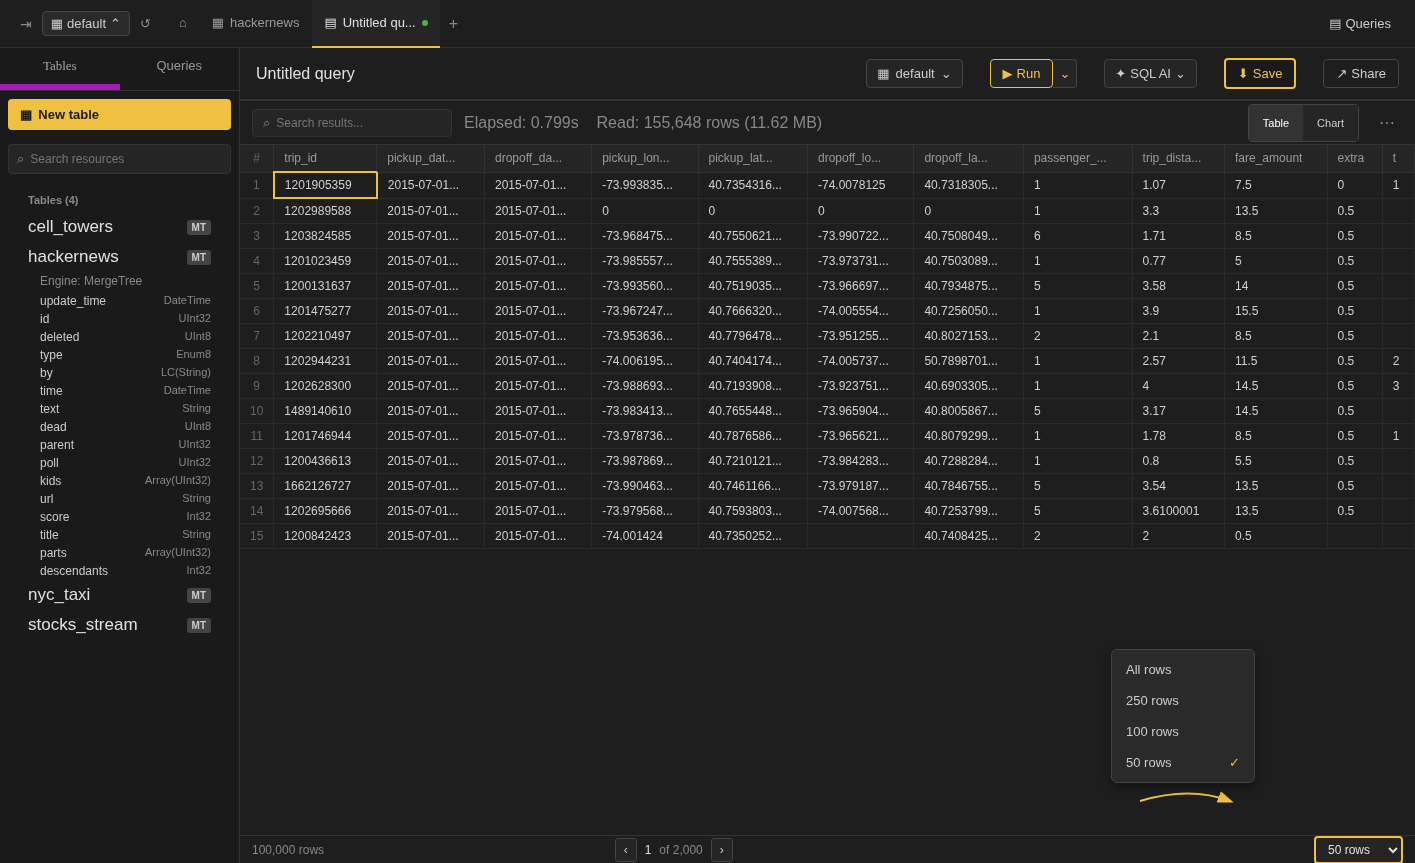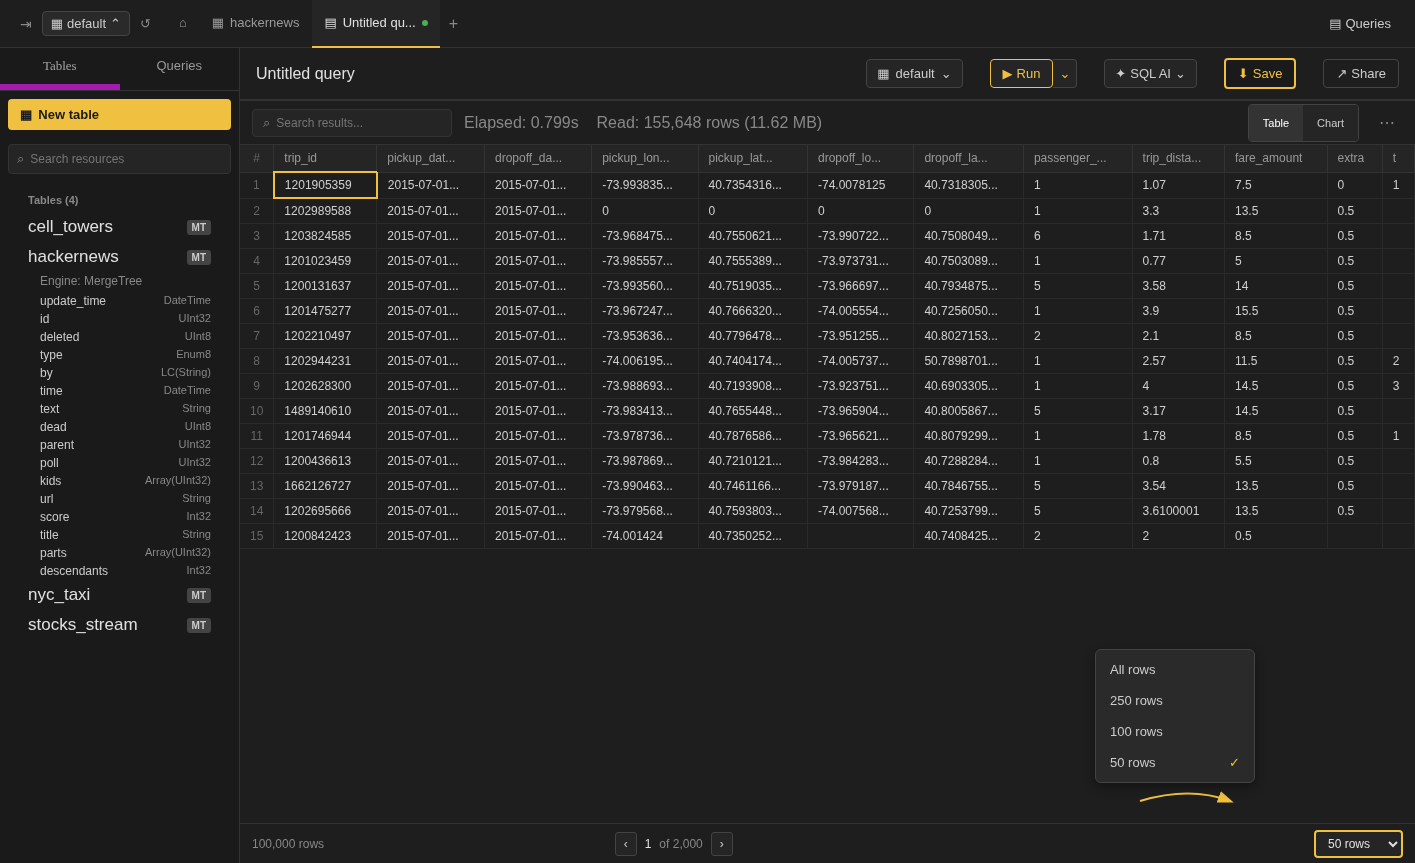--- a/index.html
+++ b/index.html
@@ -77,30 +77,30 @@
     .table-container { flex: 1; overflow: auto; }
     table { width: 100%; border-collapse: collapse; font-size: 12px; }
     thead { position: sticky; top: 0; z-index: 2; }
     th { background: #252525; color: #999; padding: 6px 10px; text-align: left; border-right: 1px solid #333; border-bottom: 1px solid #333; white-space: nowrap; font-weight: 500; }
     th.row-num { color: #666; width: 30px; text-align: center; }
     td { padding: 5px 10px; border-right: 1px solid #2a2a2a; border-bottom: 1px solid #2a2a2a; white-space: nowrap; color: #d0d0d0; }
     td.row-num { color: #666; text-align: center; background: #1e1e1e; }
     .cell-selected { border: 2px solid #f0c040 !important; }
 
     
-    .table-footer { display: flex; align-items: center; padding: 0 12px; height: 40px; border-top: 1px solid #333; background: #1e1e1e; }
+    .table-footer { display: flex; align-items: center; padding: 0 12px; height: 28px; border-top: 1px solid #333; background: #1e1e1e; }
     .rows-count { color: #888; font-size: 12px; }
     .pagination { display: flex; align-items: center; gap: 8px; margin: 0 auto; }
     .page-btn { background: #252525; border: 1px solid #444; color: #ccc; padding: 4px 8px; cursor: pointer; border-radius: 3px; font-size: 12px; }
     .page-num { color: #e0e0e0; font-size: 12px; }
     .page-of { color: #888; font-size: 12px; }
     .rows-select { background: #252525; border: 2px solid #f0c040; color: #e0e0e0; padding: 4px 8px; border-radius: 4px; cursor: pointer; font-size: 12px; }
 
     
-    .dropdown-menu { position: absolute; right: 160px; bottom: 80px; background: #2a2a2a; border: 1px solid #444; border-radius: 6px; width: 160px; z-index: 10; padding: 4px 0; box-shadow: 0 4px 12px rgba(0,0,0,0.4); }
+    .dropdown-menu { position: absolute; right: 160px; bottom: 80px; background: #2a2a2a; border: 1px solid #444; border-radius: 6px; width: 144px; z-index: 10; padding: 4px 0; box-shadow: 0 4px 12px rgba(0,0,0,0.4); }
     .dropdown-item { padding: 8px 14px; cursor: pointer; color: #ccc; font-size: 13px; display: flex; align-items: center; justify-content: space-between; }
     .check-mark { color: #f0c040; }
 
     .scrollbar::-webkit-scrollbar { width: 6px; height: 6px; }
     .scrollbar::-webkit-scrollbar-track { background: #1a1a1a; }
     .scrollbar::-webkit-scrollbar-thumb { background: #444; border-radius: 3px; }
   </style>
 </head>
 <body>
 

